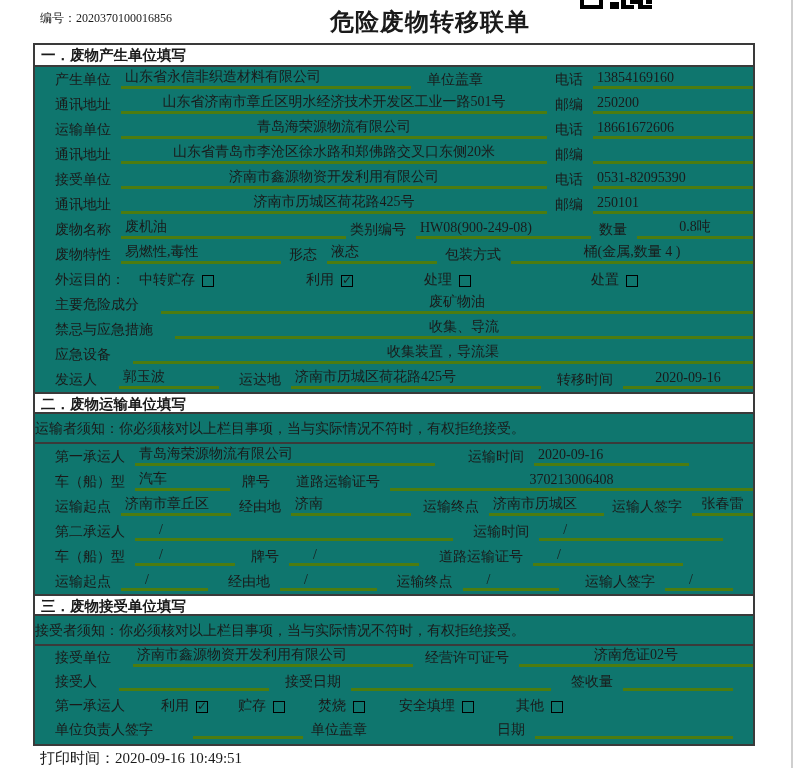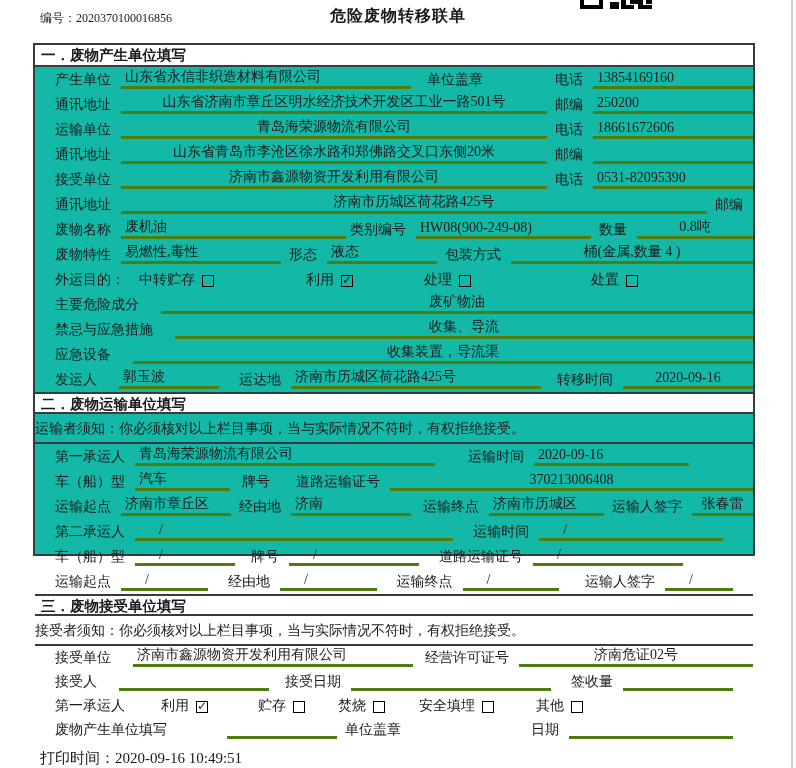--- a/index.html
+++ b/index.html
@@ -3,25 +3,25 @@
 <meta charset="utf-8">
 <style>
   * { margin:0; padding:0; box-sizing:border-box; }
   html,body { width:796px; height:768px; background:#ffffff; overflow:hidden;
     font-family:"Liberation Serif","DejaVu Serif",serif; color:#1a1a1a; }
   .page { position:relative; width:796px; height:768px; background:#fff; }
 
   .page-edge { position:absolute; top:0; right:3px; width:2px; height:768px; background:#cfcfcf; }
 
   .serial { position:absolute; left:40px; top:10px; font-size:12px; white-space:nowrap; }
-  .doc-title { position:absolute; left:330px; top:6px; font-size:16px; font-weight:bold; letter-spacing:1px; white-space:nowrap; }
+  .doc-title { position:absolute; left:330px; top:6px; font-size:24px; font-weight:bold; letter-spacing:1px; white-space:nowrap; }
   .qr-frag { position:absolute; left:580px; top:0; width:72px; height:9px; }
 
-  .form-box { position:absolute; left:33px; top:43px; width:722px; height:513px;
-    border:2px solid #3a3a3a; background:#14b8a6; font-size:14px; }
+  .form-box { position:absolute; left:33px; top:43px; width:722px; height:703px;
+    border:2px solid #3a3a3a; background:#0f766e; font-size:14px; }
 
   .sec-header { height:22px; line-height:21px; font-weight:bold; font-size:14.5px;
     padding-left:6px; border-bottom:2px solid #3a3a3a; background:#fff;
     font-family:"Liberation Sans","DejaVu Sans",sans-serif; }
   .sec-header.bt { border-top:2px solid #3a3a3a; }
 
   .notice-row { height:30px; line-height:29px; border-bottom:2px solid #3a3a3a; white-space:nowrap; }
 
   .rows { padding-left:20px; }
   .row { display:flex; align-items:flex-end; height:25px; padding-bottom:3px; white-space:nowrap; }
@@ -31,21 +31,21 @@
   .grow { flex:1 1 auto;text-align:center; }
   .mla { margin-left:auto; }
 
   .w70{width:70px}.w90{width:90px}.w95{width:95px}.w100{width:100px}.w110{width:110px}
   .w115{width:115px}.w120{width:120px}.w130{width:130px}.w140{width:140px}.w150{width:150px}
   .w155{width:155px}.w160{width:160px}.w175{width:175px}
   .w190{width:190px}.w200{width:200px}.w225{width:225px}.w250{width:250px}.w280{width:280px}
   .w290{width:290px}.w300{width:300px}.w330{width:330px}
   .ml4{margin-left:4px}.ml8{margin-left:8px}.ml12{margin-left:12px}.ml16{margin-left:16px}
   .ml20{margin-left:20px}.ml26{margin-left:26px}.ml33{margin-left:33px}.ml34{margin-left:34px}
-  .ml42{margin-left:42px}.ml50{margin-left:50px}.ml71{margin-left:71px}.ml92{margin-left:92px}
+  .ml42{margin-left:42px}.ml50{margin-left:30px}.ml71{margin-left:71px}.ml92{margin-left:92px}
   .ml120{margin-left:120px}.mr20{margin-right:20px}.mr30{margin-right:30px}
 
   .cbgroup { display:inline-flex; align-items:center; }
   .cb { display:inline-block; width:12px; height:12px; border:1.5px solid #000; margin-left:7px;
     position:relative; top:1px; line-height:10px; text-align:center; }
   .cb .mark { font-size:12px; font-weight:bold; position:relative; top:-1px;
     font-family:"DejaVu Sans",sans-serif; }
 
   .slash-val { text-align:left; padding-left:24px; }
 
@@ -113,20 +113,21 @@
         <span class="lbl">接受单位</span>
         <span class="val grow">济南市鑫源物资开发利用有限公司</span>
         <span class="lbl ml8">电话</span>
         <span class="val w160">0531-82095390</span>
       </div>
 
       <div class="row">
         <span class="lbl">通讯地址</span>
         <span class="val grow">济南市历城区荷花路425号</span>
         <span class="lbl ml8">邮编</span>
+        <span class="val w160">250101</span>
       </div>
 
       <div class="row">
         <span class="lbl">废物名称</span>
         <span class="val w225">废机油</span>
         <span class="lbl ml4">类别编号</span>
         <span class="val w175">HW08(900-249-08)</span>
         <span class="lbl ml8">数量</span>
         <span class="val grow">0.8吨</span>
       </div>
@@ -281,21 +282,21 @@
           <span>安全填埋</span>
           <span class="cb"><span class="mark"></span></span>
         </span>
         <span class="cbgroup ml42">
           <span>其他</span>
           <span class="cb"><span class="mark"></span></span>
         </span>
       </div>
 
       <div class="row h24">
-        <span class="lbl">废物产生单位填写</span>
+        <span class="lbl">单位负责人签字</span>
         <span class="val w110 ml50"></span>
         <span class="lbl ml8">单位盖章</span>
         <span class="lbl ml120">日期</span>
         <span class="val grow mr20"></span>
       </div>
     </div>
 
   </div>
 
   <div class="footer"><span>打印时间：</span><span>2020-09-16 10:49:51</span></div>

